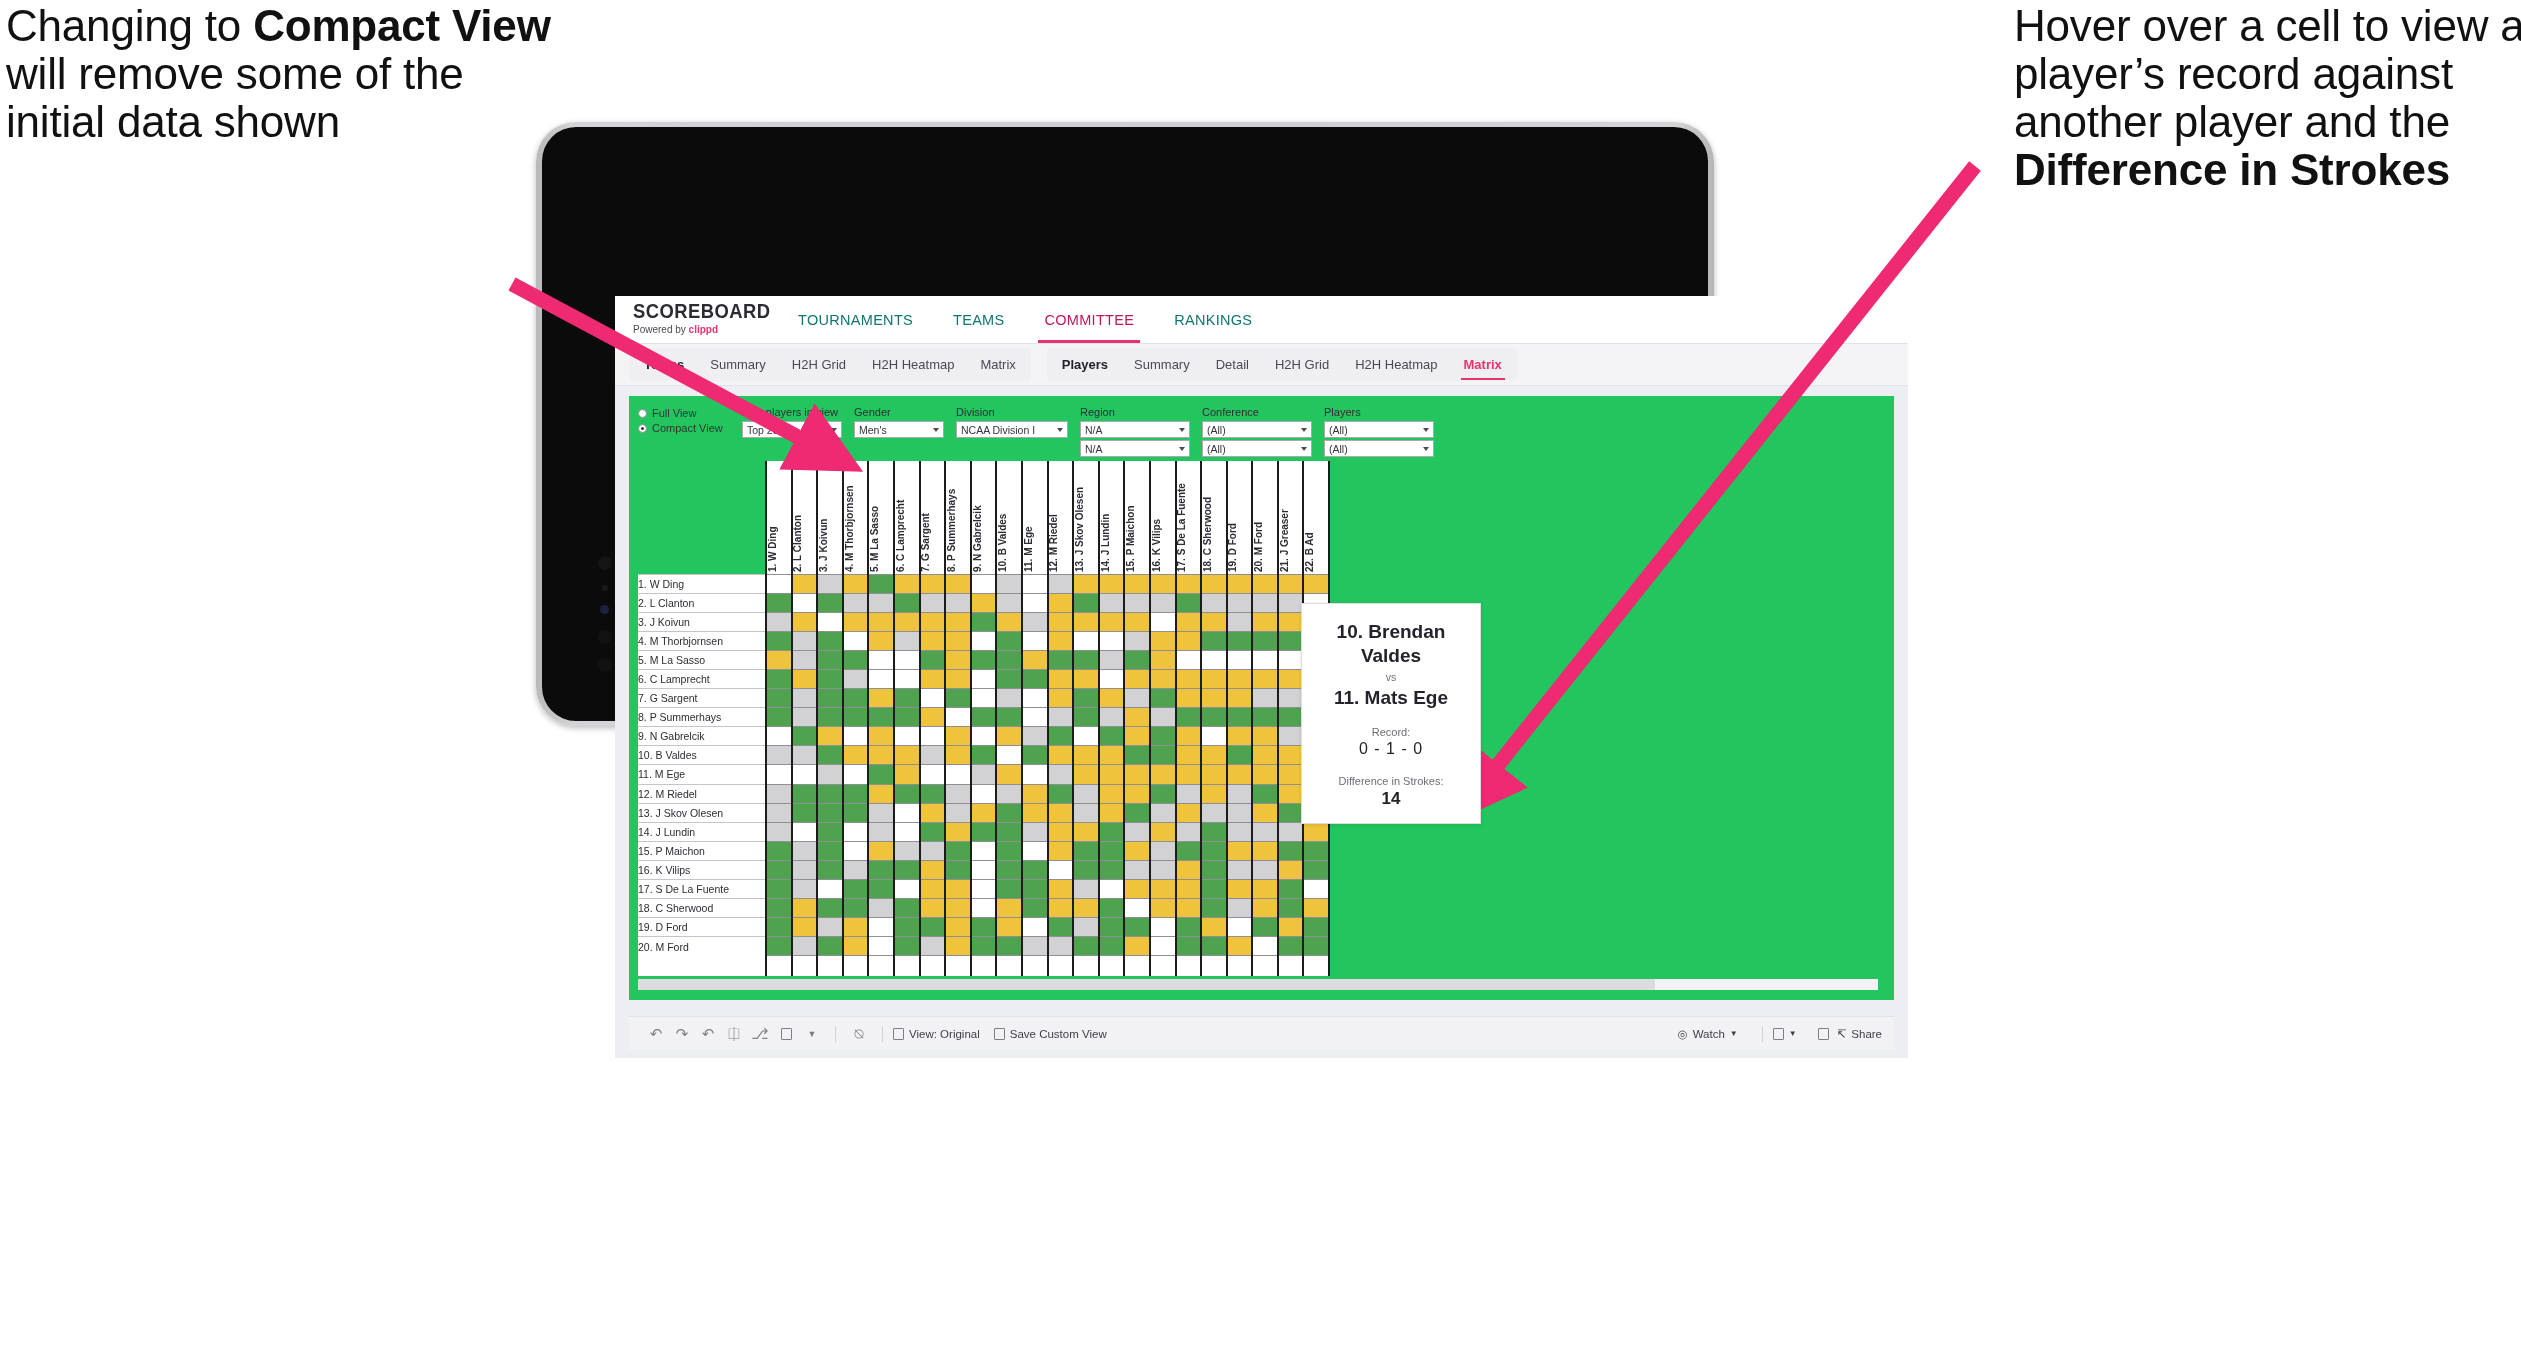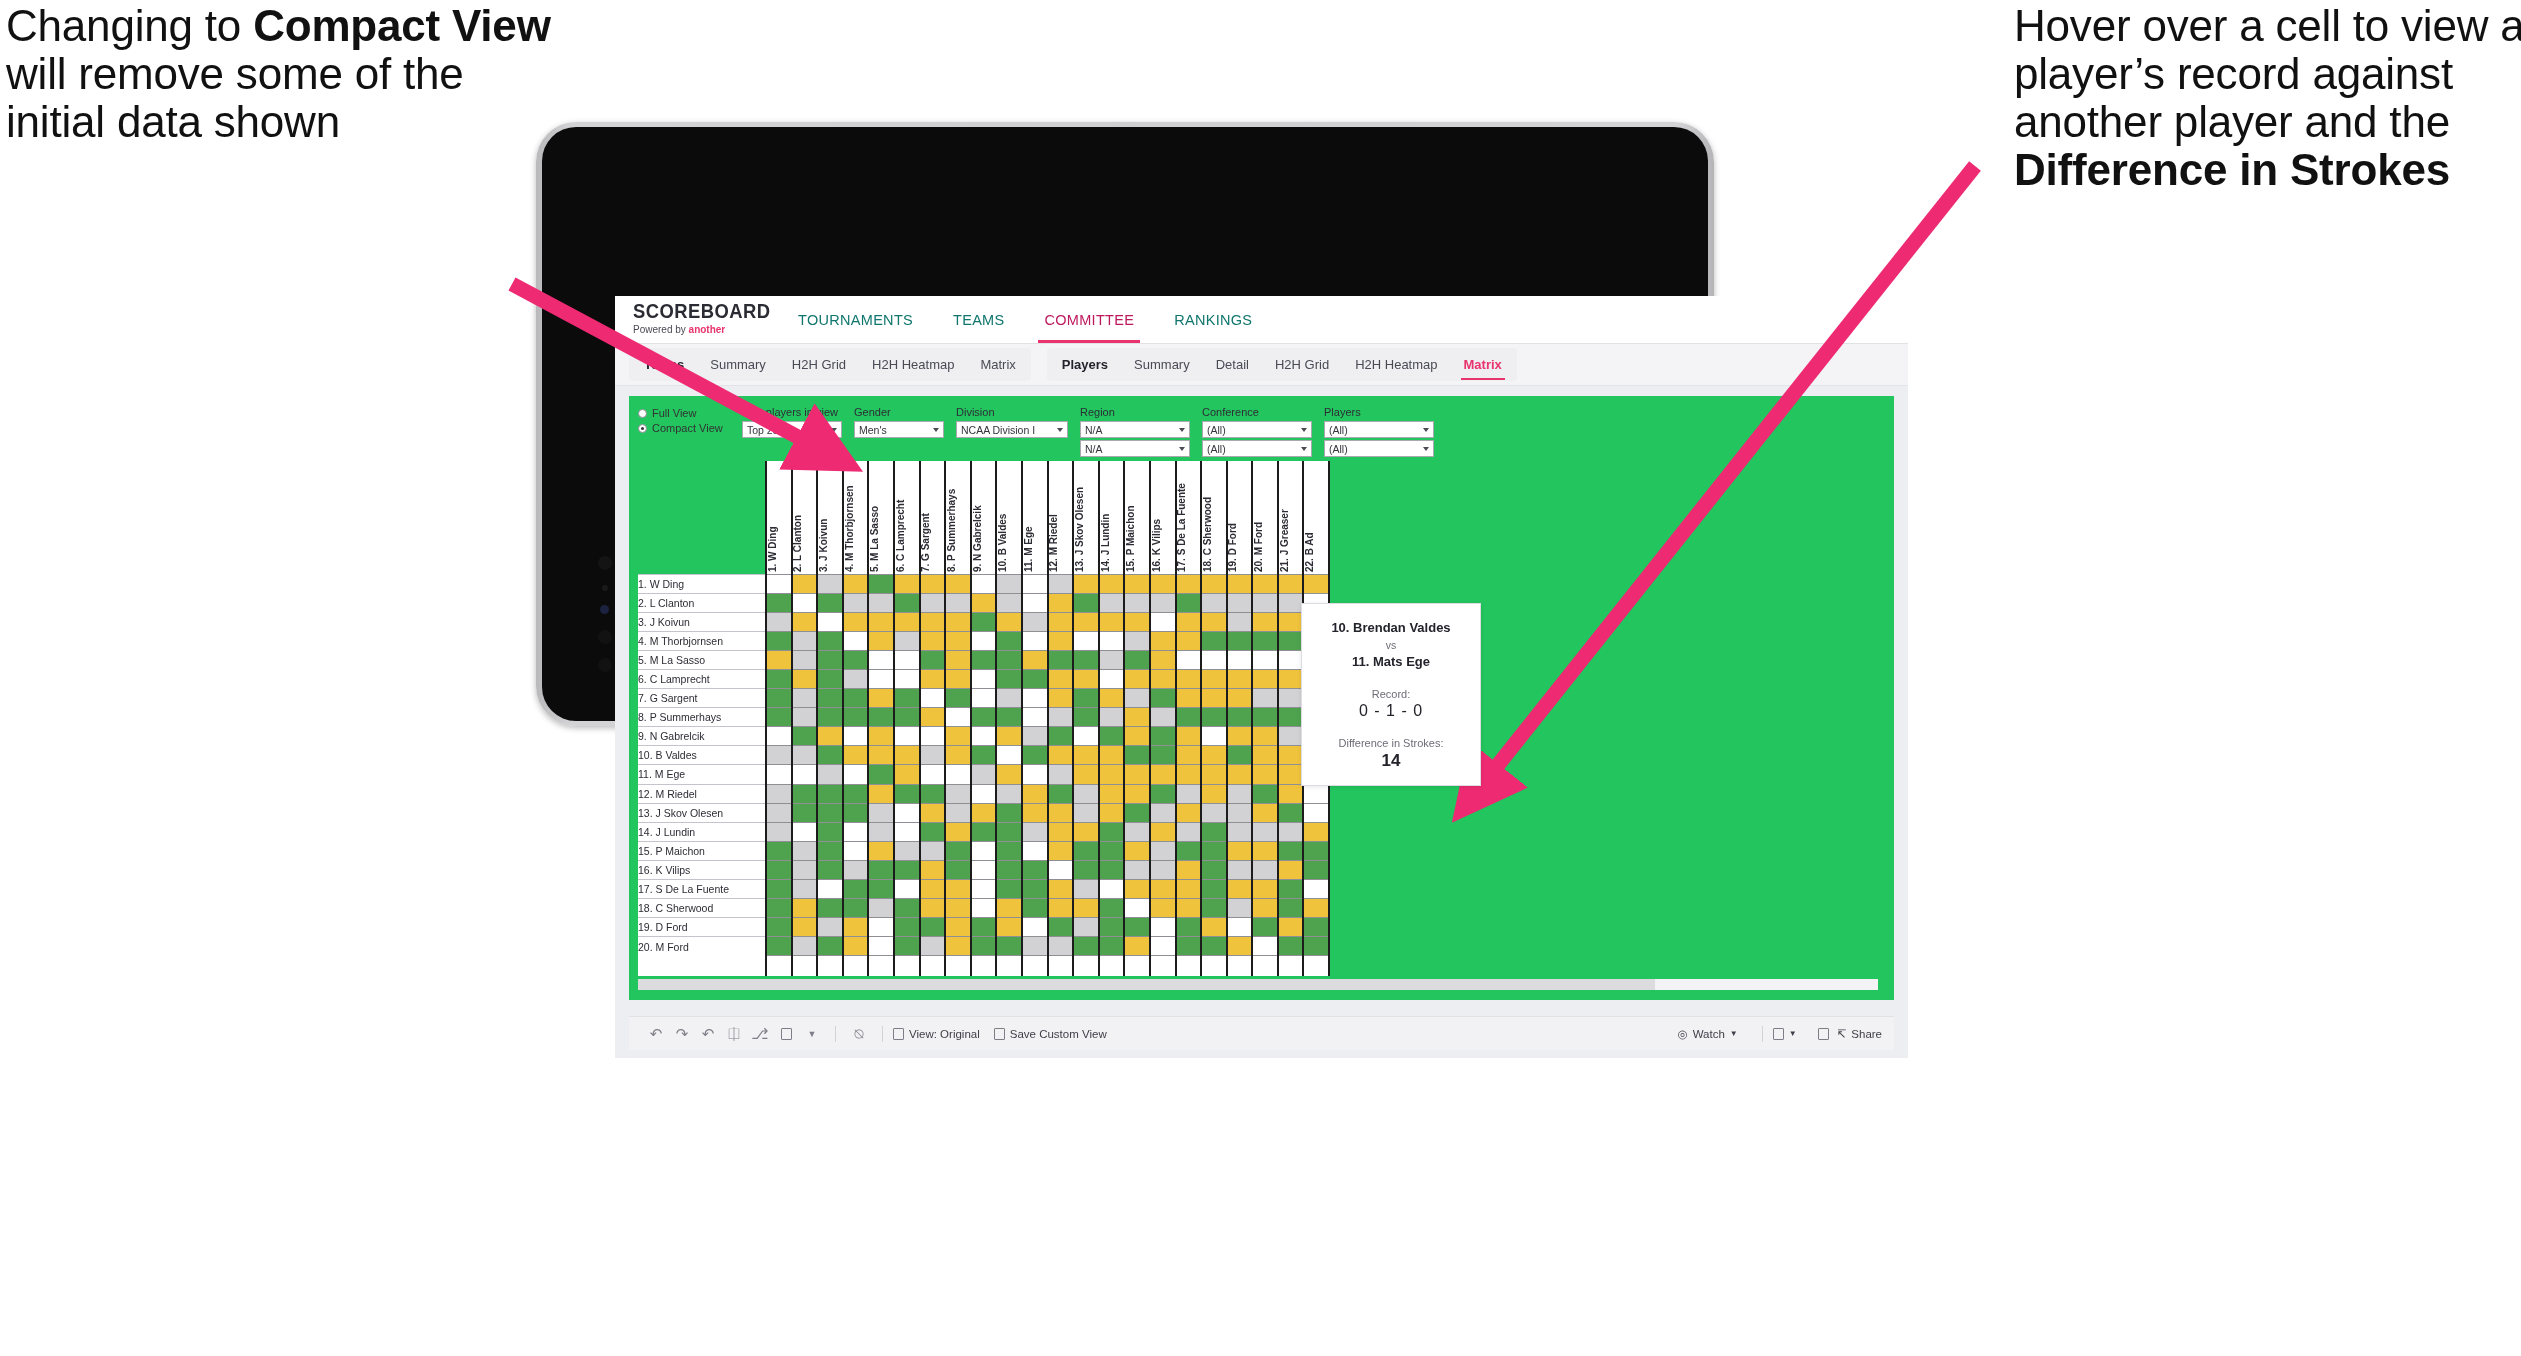--- a/index.html
+++ b/index.html
@@ -174,21 +174,21 @@
   .tickrow td.corner-cell { border:none; }
 
   
   #tooltip {
     position:absolute; left: 672px; top: 207px;
     width: 180px; padding: 16px 10px 14px 10px;
     background:#ffffff; border:1px solid #dcdce2;
     box-shadow: 0 1px 4px rgba(0,0,0,.10);
     text-align:center; z-index: 20;
   }
-  #tt-p1, #tt-p2 { font-size: 13px; font-weight:700; color:#23232b; line-height:1.25; }
+  #tt-p1, #tt-p2 { font-size: 19px; font-weight:700; color:#23232b; line-height:1.25; }
   #tt-vs { font-size: 10.5px; color:#6d6d78; margin: 3px 0; }
   #tt-rec-label { font-size: 11px; color:#6d6d78; margin-top: 17px; }
   #tt-rec-val { font-size: 16px; font-weight:400; color:#23232b; letter-spacing:1px; margin-top:2px; }
   #tt-dif-label { font-size: 11px; color:#6d6d78; margin-top: 17px; }
   #tt-dif-val { font-size: 17px; font-weight:700; color:#23232b; margin-top:2px; }
 
   
   #hscroll-track {
     position:absolute; left: 9px; bottom: 10px; right: 16px; height: 11px;
     background:#f3f3f5;
@@ -232,21 +232,21 @@
   <div id="mic-dot"></div>
   <div id="sens-dot"></div>
   <div id="spk-dot1"></div>
   <div id="spk-dot2"></div>
 
   <div id="screen">
 
     <div id="topnav">
       <div id="brand">
         <div id="brand-title">SCOREBOARD</div>
-        <div id="brand-sub"><span>Powered by </span><span class="pink">another</span></div>
+        <div id="brand-sub"><span>Powered by </span><span class="pink">clippd</span></div>
       </div>
       <div class="topnav-item">TOURNAMENTS</div>
       <div class="topnav-item">TEAMS</div>
       <div class="topnav-item active">COMMITTEE</div>
       <div class="topnav-item">RANKINGS</div>
     </div>
 
     <div id="subnav">
       <div class="subgroup">
         <div class="sub-item head">Teams</div>

